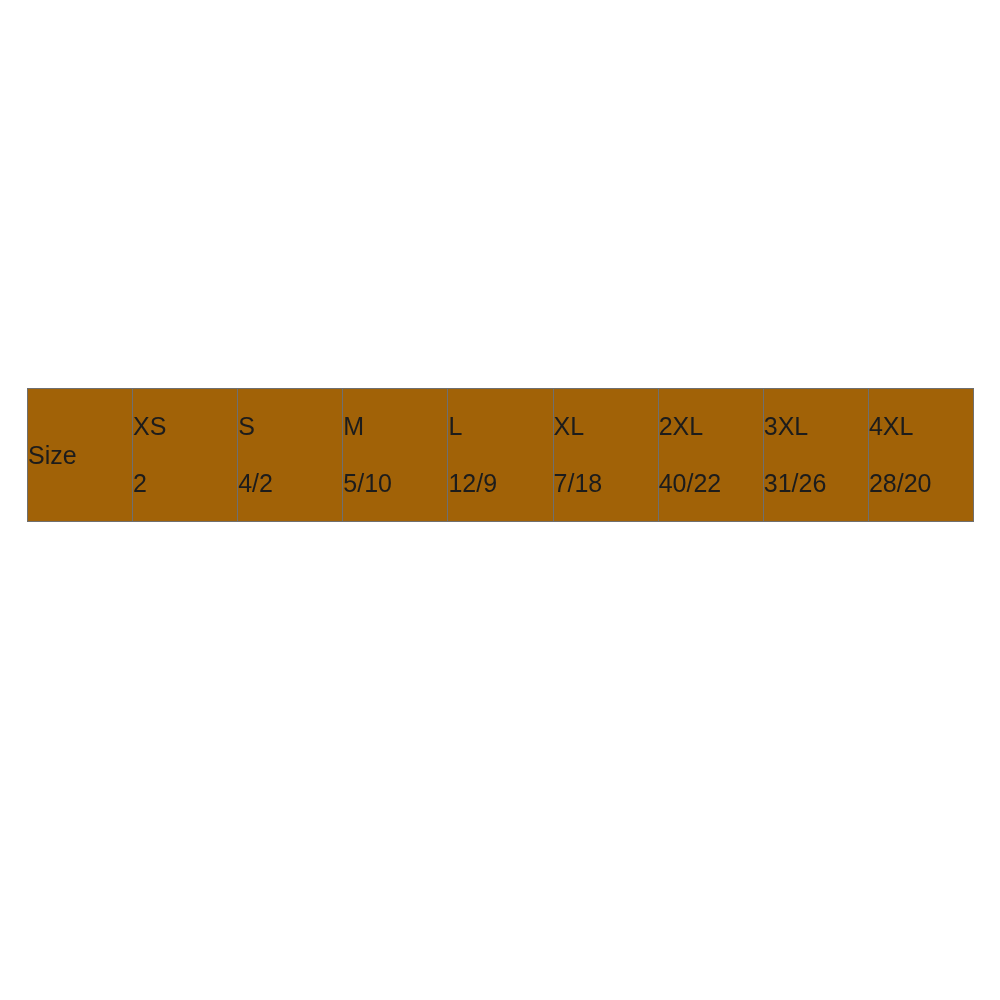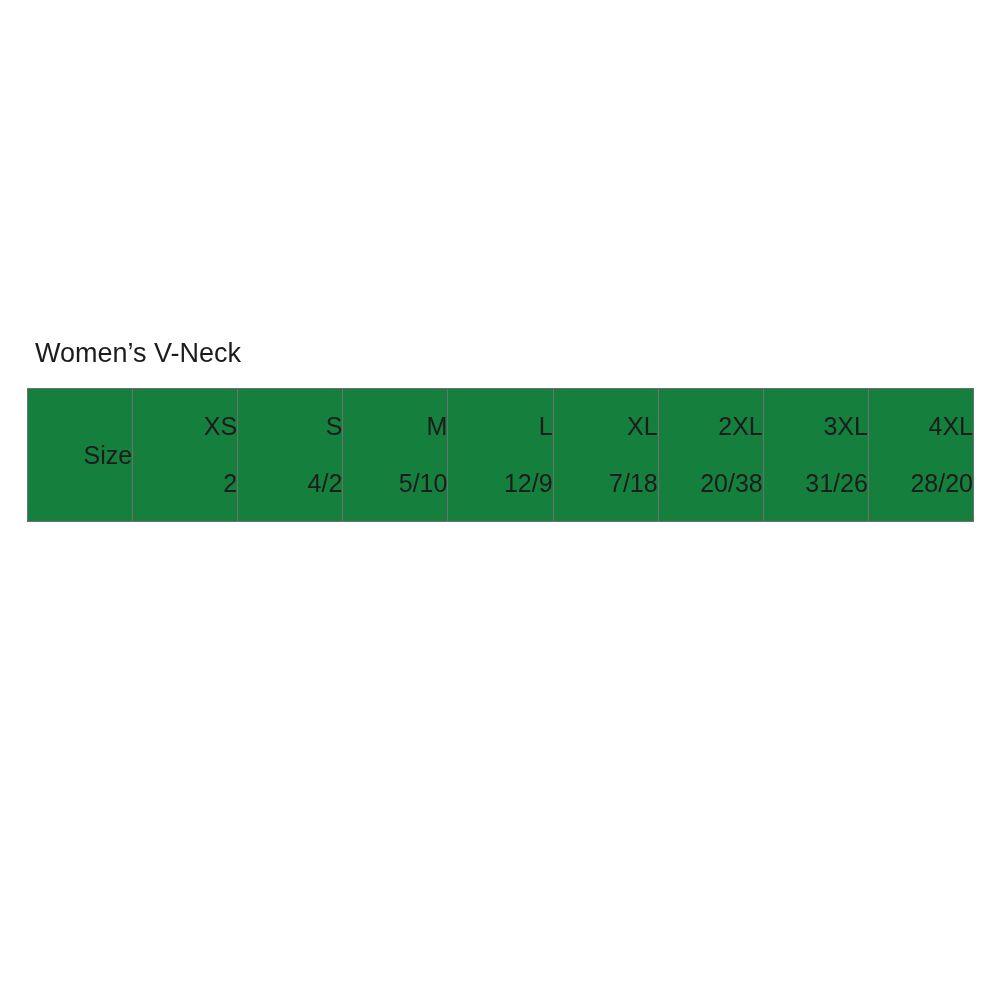--- a/index.html
+++ b/index.html
@@ -28,37 +28,36 @@
   table.size-table {
     position: absolute;
     left: 27px;
     top: 388px;
     width: 947px;
     border-collapse: collapse;
     table-layout: fixed;
   }
   table.size-table td {
     border: 1px solid #6f6f6f;
-    text-align: right;
+    text-align: left;
     vertical-align: middle;
     font-size: 25px;
     padding: 0;
     color: #1c1c1c;
-    background: #15803d;
+    background: #a16207;
   }
   tr.header-row { height: 133px; }
   tr.bust-row   { height: 130px; }
   .size-sub { margin-top: 28px; }
 </style>
 </head>
 <body>
 
 <div class="canvas">
 
-  <div class="title">Women’s V-Neck</div>
 
   <table class="size-table">
     <colgroup>
       <col>
         <col>
         <col>
         <col>
         <col>
         <col>
         <col>
@@ -83,21 +82,21 @@
         <td>
           <div>L</div>
           <div class="size-sub">12/9</div>
         </td>
         <td>
           <div>XL</div>
           <div class="size-sub">7/18</div>
         </td>
         <td>
           <div>2XL</div>
-          <div class="size-sub">20/38</div>
+          <div class="size-sub">40/22</div>
         </td>
         <td>
           <div>3XL</div>
           <div class="size-sub">31/26</div>
         </td>
         <td>
           <div>4XL</div>
           <div class="size-sub">28/20</div>
         </td>
       </tr>

